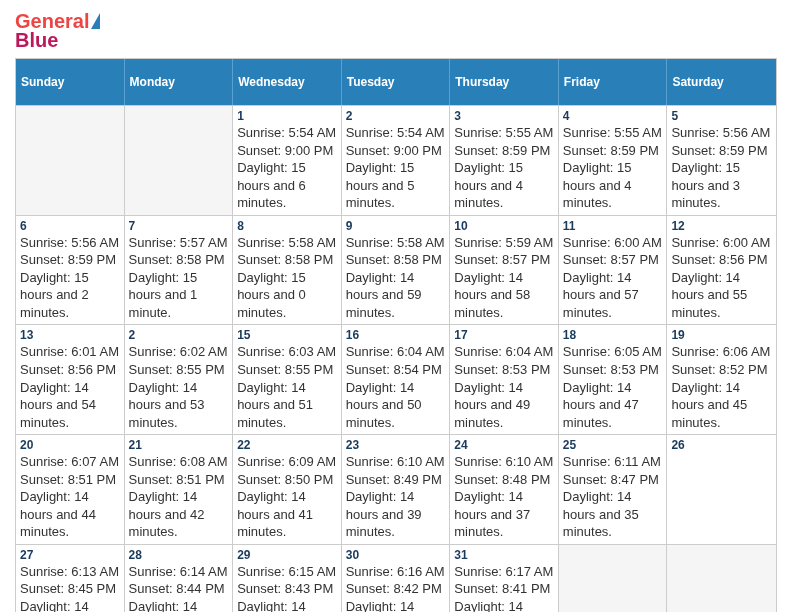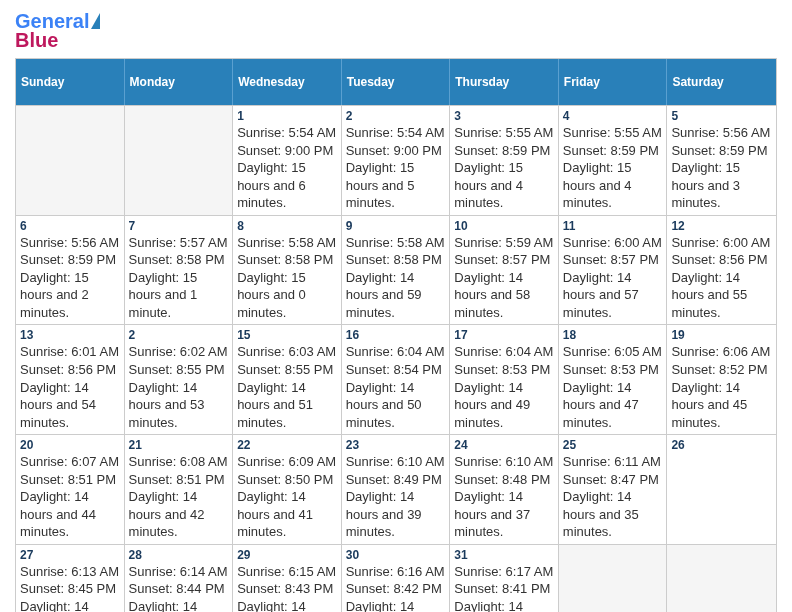--- a/index.html
+++ b/index.html
@@ -99,21 +99,21 @@
       color: #333;
     }
   </style>
 </head>
 <body>
 
 <div class="page">
   <div class="header">
     <div class="logo">
       <div style="display:flex;align-items:center;">
-        <span style="font-size:20px;font-weight:bold;color:#3b82f6;">General</span>
+        <span style="font-size:20px;font-weight:bold;color:#ef4444;">General</span>
         <span style="display:inline-block;width:0;height:0;border-left:9px solid transparent;border-bottom:16px solid #2980b9;margin-left:2px;margin-bottom:2px;"></span>
       </div>
       <span style="font-size:20px;font-weight:bold;color:#be185d;margin-top:-4px;">Blue</span>
     </div>
     <div class="title-block">
       <div class="month-title"></div>
       <div class="location-title"></div>
     </div>
   </div>
 

